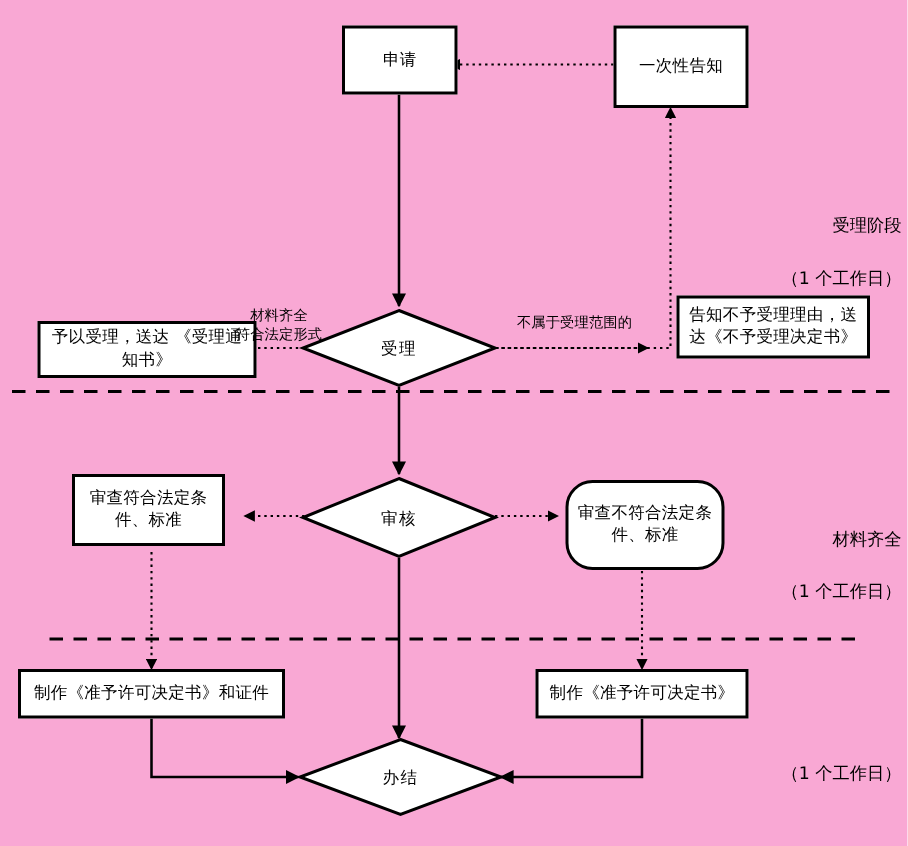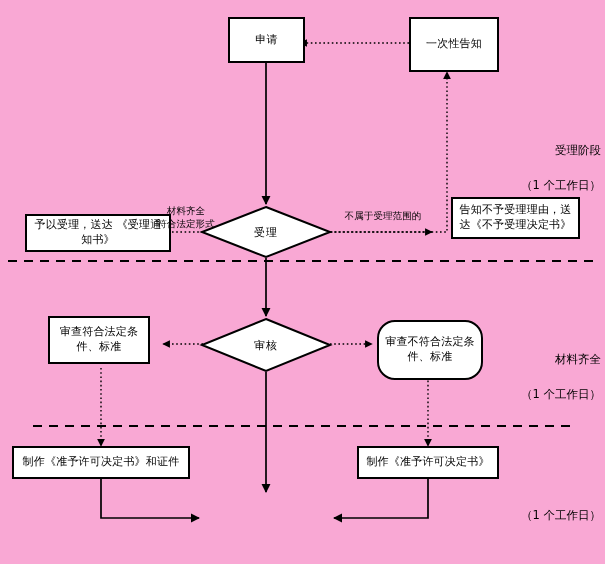--- a/index.html
+++ b/index.html
@@ -197,18 +197,24 @@
   </div>
 
   <div class="node" style="left:12px; top:446px; width:178px; height:33px;">
     <span>制作《准予许可决定书》和证件</span>
   </div>
 
   <div class="node" style="left:357px; top:446px; width:142px; height:33px;">
     <span>制作《准予许可决定书》</span>
   </div>
 
+  <div class="diamond-wrap" style="left:199px; top:492px; width:136px; height:52px;">
+    <svg width="136" height="52">
+      <polygon points="68,1 135,26 68,51 1,26" fill="#ffffff" stroke="#000000" stroke-width="2"></polygon>
+    </svg>
+    <div class="diamond-label">办结</div>
+  </div>
 
   <div class="stage-label" style="left:501px; top:490px; width:100px;">
     <div>（1 个工作日）</div>
   </div>
 
 </div>
 
 </body></html>

